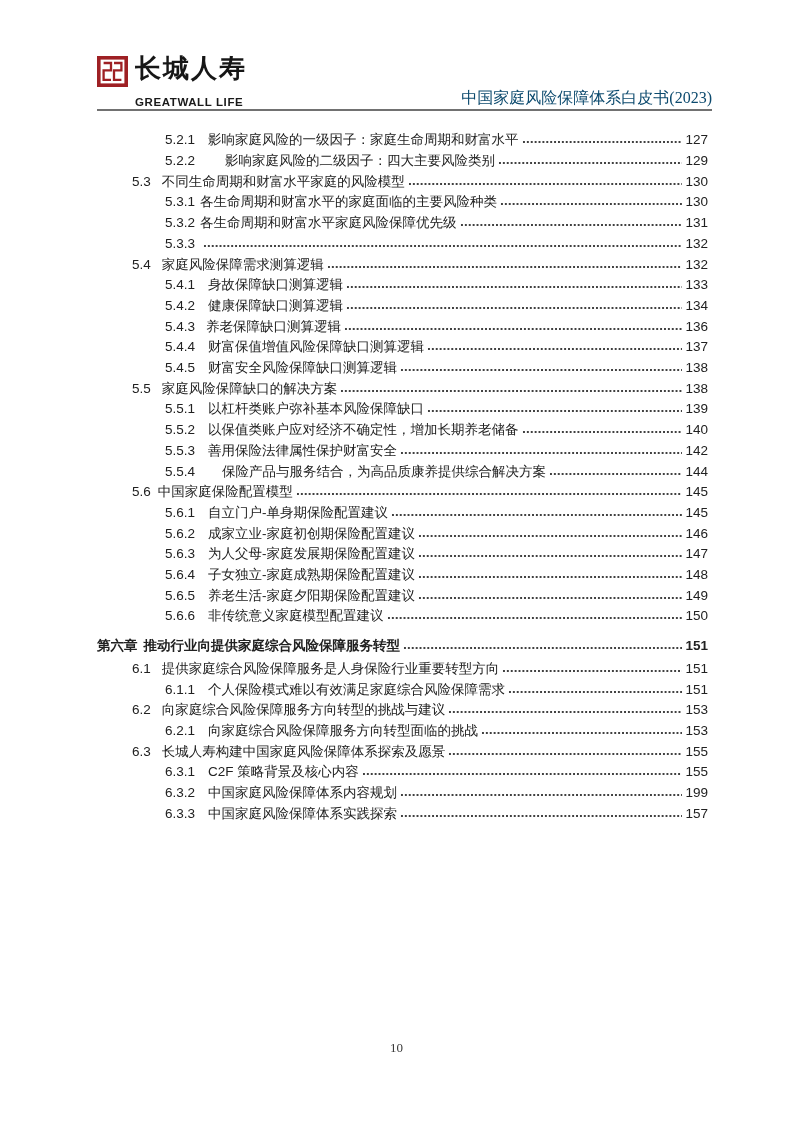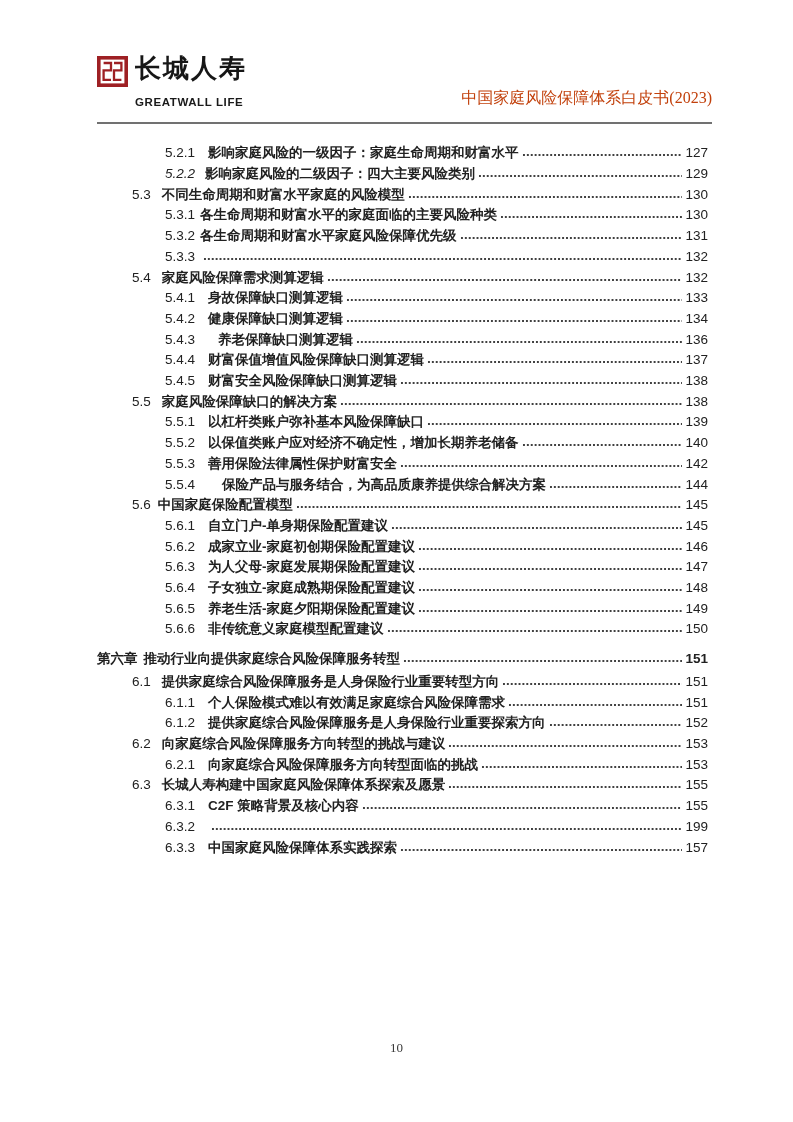--- a/index.html
+++ b/index.html
@@ -12,21 +12,21 @@
     background: #ffffff;
     overflow: hidden;
   }
   
   .header {
     margin: 55px 81px 0 97px;
     display: flex;
     justify-content: space-between;
     align-items: flex-end;
     border-bottom: 2px solid #717171;
-    padding-bottom: 14px;
+    padding-bottom: 1px;
   }
   .logo { display: flex; align-items: flex-start; gap: 7px; }
   .logo-mark { display: block; }
   .logo-text { display: flex; flex-direction: column; }
   .logo-cn {
     font-family: "Liberation Serif", "DejaVu Serif", serif;
     font-weight: bold;
     font-size: 26px;
     line-height: 1.05;
     color: #161616;
@@ -35,41 +35,41 @@
   .logo-en {
     font-size: 11.5px;
     font-weight: bold;
     letter-spacing: 0.6px;
     color: #1a1a1a;
     margin-top: 14px;
   }
   .doc-title {
     font-family: "Liberation Serif", "DejaVu Serif", serif;
     font-size: 16px;
-    color: #c2410c;
+    color: #0c4a6e;
     line-height: 1.2;
     margin-bottom: 1px;
     white-space: nowrap;
   }
   
   .toc { margin: 19px 81px 0 97px; }
   .toc-row {
     display: flex;
     align-items: baseline;
     line-height: 20.7px;
     font-size: 13.5px;
     color: #212121;
     padding-right: 4px;
     white-space: nowrap;
   }
   .toc-row.lv2 { padding-left: 35px; }
   .toc-row.lv3 { padding-left: 68px; }
   .toc-row.lv1 { font-weight: bold; margin: 9px 0 2px 0; }
   .toc-num { flex: 0 0 auto; }
-  .toc-title { flex: 0 0 auto; font-weight: bold; }
+  .toc-title { flex: 0 0 auto; }
   .toc-leader {
     flex: 1 1 auto;
     min-width: 8px;
     align-self: baseline;
     height: 4px;
     margin: 0 3px 0 3px;
     background-image: radial-gradient(circle, #404040 0.9px, transparent 1.15px);
     background-size: 3.9px 4px;
     background-repeat: repeat-x;
     background-position: left bottom;
@@ -111,21 +111,21 @@
   </div>
 
   <div class="toc">
       <div class="toc-row lv3">
         <span class="toc-num" style="margin-right: 13px;">5.2.1</span>
         <span class="toc-title">影响家庭风险的一级因子：家庭生命周期和财富水平</span>
         <div class="toc-leader"></div>
         <span class="toc-page">127</span>
       </div>
       <div class="toc-row lv3">
-        <span class="toc-num" style="margin-right: 10px; font-style: italic;">5.2.2</span>
+        <span class="toc-num" style="margin-right: 30px;">5.2.2</span>
         <span class="toc-title">影响家庭风险的二级因子：四大主要风险类别</span>
         <div class="toc-leader"></div>
         <span class="toc-page">129</span>
       </div>
       <div class="toc-row lv2">
         <span class="toc-num" style="margin-right: 11px;">5.3</span>
         <span class="toc-title">不同生命周期和财富水平家庭的风险模型</span>
         <div class="toc-leader"></div>
         <span class="toc-page">130</span>
       </div>
@@ -158,21 +158,21 @@
         <div class="toc-leader"></div>
         <span class="toc-page">133</span>
       </div>
       <div class="toc-row lv3">
         <span class="toc-num" style="margin-right: 13px;">5.4.2</span>
         <span class="toc-title">健康保障缺口测算逻辑</span>
         <div class="toc-leader"></div>
         <span class="toc-page">134</span>
       </div>
       <div class="toc-row lv3">
-        <span class="toc-num" style="margin-right: 23px;">5.4.3</span>
+        <span class="toc-num" style="margin-right: 11px;">5.4.3</span>
         <span class="toc-title">养老保障缺口测算逻辑</span>
         <div class="toc-leader"></div>
         <span class="toc-page">136</span>
       </div>
       <div class="toc-row lv3">
         <span class="toc-num" style="margin-right: 13px;">5.4.4</span>
         <span class="toc-title">财富保值增值风险保障缺口测算逻辑</span>
         <div class="toc-leader"></div>
         <span class="toc-page">137</span>
       </div>
@@ -265,26 +265,20 @@
         <span class="toc-title">提供家庭综合风险保障服务是人身保险行业重要转型方向</span>
         <div class="toc-leader"></div>
         <span class="toc-page">151</span>
       </div>
       <div class="toc-row lv3">
         <span class="toc-num" style="margin-right: 13px;">6.1.1</span>
         <span class="toc-title">个人保险模式难以有效满足家庭综合风险保障需求</span>
         <div class="toc-leader"></div>
         <span class="toc-page">151</span>
       </div>
-      <div class="toc-row lv3">
-        <span class="toc-num" style="margin-right: 13px;">6.1.2</span>
-        <span class="toc-title">提供家庭综合风险保障服务是人身保险行业重要探索方向</span>
-        <div class="toc-leader"></div>
-        <span class="toc-page">152</span>
-      </div>
       <div class="toc-row lv2">
         <span class="toc-num" style="margin-right: 11px;">6.2</span>
         <span class="toc-title">向家庭综合风险保障服务方向转型的挑战与建议</span>
         <div class="toc-leader"></div>
         <span class="toc-page">153</span>
       </div>
       <div class="toc-row lv3">
         <span class="toc-num" style="margin-right: 13px;">6.2.1</span>
         <span class="toc-title">向家庭综合风险保障服务方向转型面临的挑战</span>
         <div class="toc-leader"></div>
@@ -297,20 +291,21 @@
         <span class="toc-page">155</span>
       </div>
       <div class="toc-row lv3">
         <span class="toc-num" style="margin-right: 13px;">6.3.1</span>
         <span class="toc-title">C2F 策略背景及核心内容</span>
         <div class="toc-leader"></div>
         <span class="toc-page">155</span>
       </div>
       <div class="toc-row lv3">
         <span class="toc-num" style="margin-right: 13px;">6.3.2</span>
+        <span class="toc-title">中国家庭风险保障体系内容规划</span>
         <div class="toc-leader"></div>
         <span class="toc-page">199</span>
       </div>
       <div class="toc-row lv3">
         <span class="toc-num" style="margin-right: 13px;">6.3.3</span>
         <span class="toc-title">中国家庭风险保障体系实践探索</span>
         <div class="toc-leader"></div>
         <span class="toc-page">157</span>
       </div>
     </div>

